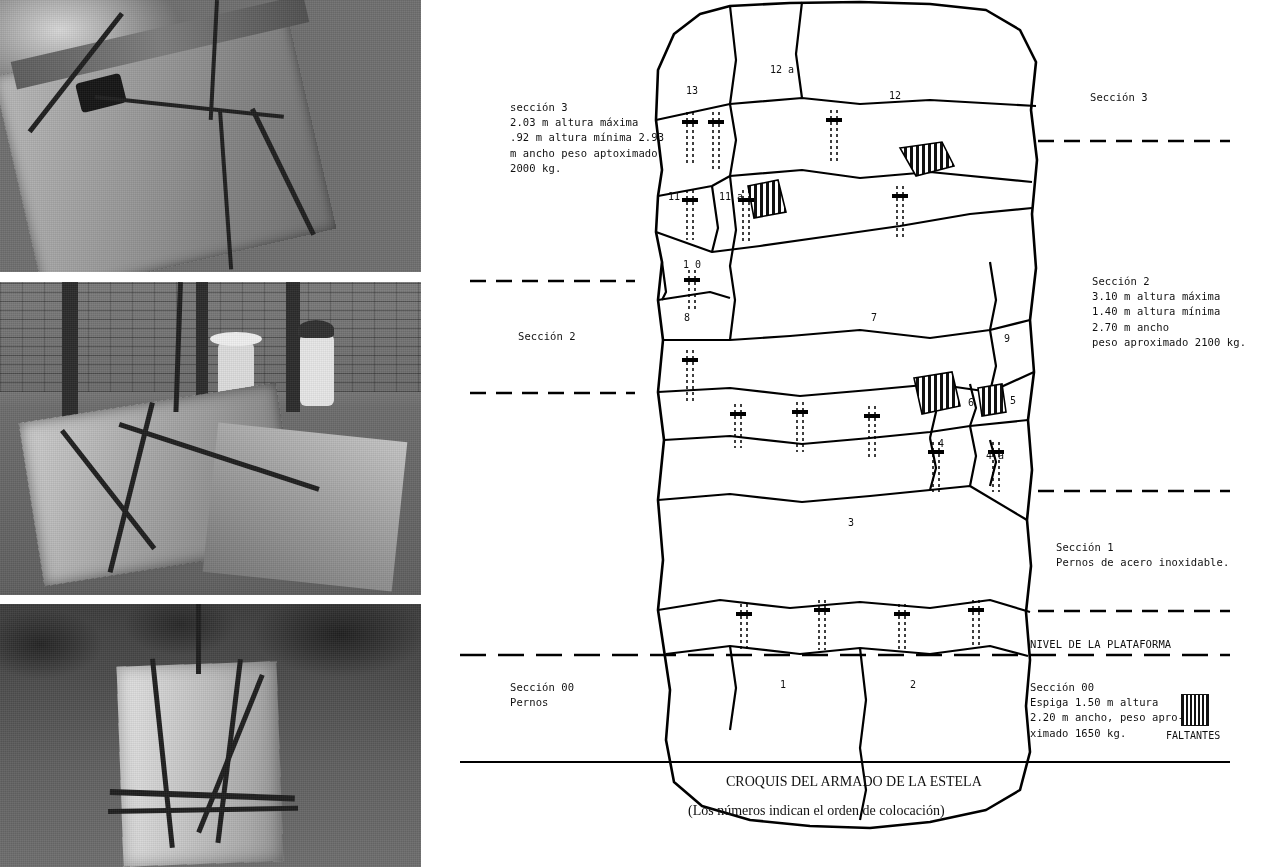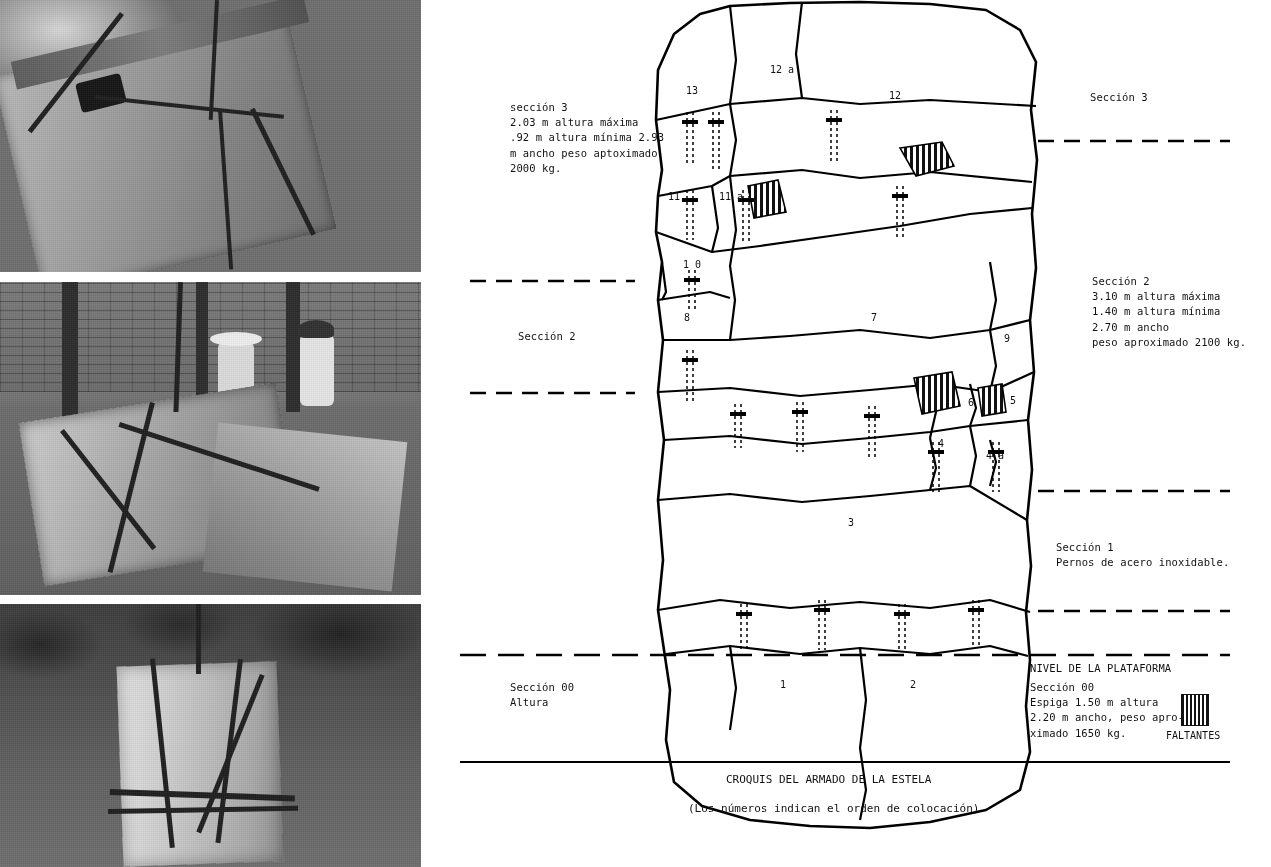--- a/index.html
+++ b/index.html
@@ -153,21 +153,21 @@
 
   .lbl {
     position: absolute;
     font-family: "DejaVu Sans Mono", monospace;
     color: #111111;
     white-space: pre;
     line-height: 1.45;
   }
   .lbl-blk { font-size: 10.5px; letter-spacing: .1px; }
   .lbl-num { font-size: 10px; }
-  .lbl-cap { font-size: 11px; }
+  .lbl-cap { font-size: 14px; font-family: Liberation Serif, serif; }
   .lbl-small { font-size: 10px; }
 
   .faltantes-box {
     position: absolute;
     width: 26px; height: 30px;
     background:
       repeating-linear-gradient(90deg, #111 0 2px, #fff 2px 4px);
     border: 1px solid #111;
   }
 </style>
@@ -356,39 +356,39 @@
     <div class="lbl lbl-blk" style="left:80px; top:100px;"><span>sección 3</span>
 <span>2.03 m altura máxima</span>
 <span>.92 m altura mínima 2.93</span>
 <span>m ancho peso aptoximado</span>
 <span>2000 kg.</span></div>
 
     <div class="lbl lbl-blk" style="left:88px; top:329px;">Sección 2</div>
 
 
     <div class="lbl lbl-blk" style="left:80px; top:680px;"><span>Sección 00</span>
-<span>Altura</span></div>
+<span>Pernos</span></div>
 
     <div class="lbl lbl-blk" style="left:660px; top:90px;">Sección 3</div>
 
     <div class="lbl lbl-blk" style="left:662px; top:274px;"><span>Sección 2</span>
 <span>3.10 m altura máxima</span>
 <span>1.40 m altura mínima</span>
 <span>2.70 m ancho</span>
 <span>peso aproximado 2100 kg.</span></div>
 
     <div class="lbl lbl-blk" style="left:626px; top:540px;"><span>Sección 1</span>
 <span>Pernos de acero inoxidable.</span></div>
 
     <div class="lbl lbl-blk" style="left:600px; top:680px;"><span>Sección 00</span>
 <span>Espiga 1.50 m altura</span>
 <span>2.20 m ancho, peso apro-</span>
 <span>ximado 1650 kg.</span></div>
 
-    <div class="lbl lbl-blk" style="left:600px; top:637px;margin-top:24px;">NIVEL DE LA PLATAFORMA</div>
+    <div class="lbl lbl-blk" style="left:600px; top:637px;">NIVEL DE LA PLATAFORMA</div>
 
     <div class="faltantes-box" style="left:751px; top:694px;"></div>
     <div class="lbl lbl-small" style="left:736px; top:729px;">FALTANTES</div>
 
     <div class="lbl lbl-num" style="left:340px; top:45px;margin-top:18px;">12 a</div>
     <div class="lbl lbl-num" style="left:256px; top:84px;">13</div>
     <div class="lbl lbl-num" style="left:459px; top:89px;">12</div>
     <div class="lbl lbl-num" style="left:238px; top:190px;">11</div>
     <div class="lbl lbl-num" style="left:289px; top:190px;">11 a</div>
     <div class="lbl lbl-num" style="left:253px; top:258px;">1 0</div>

